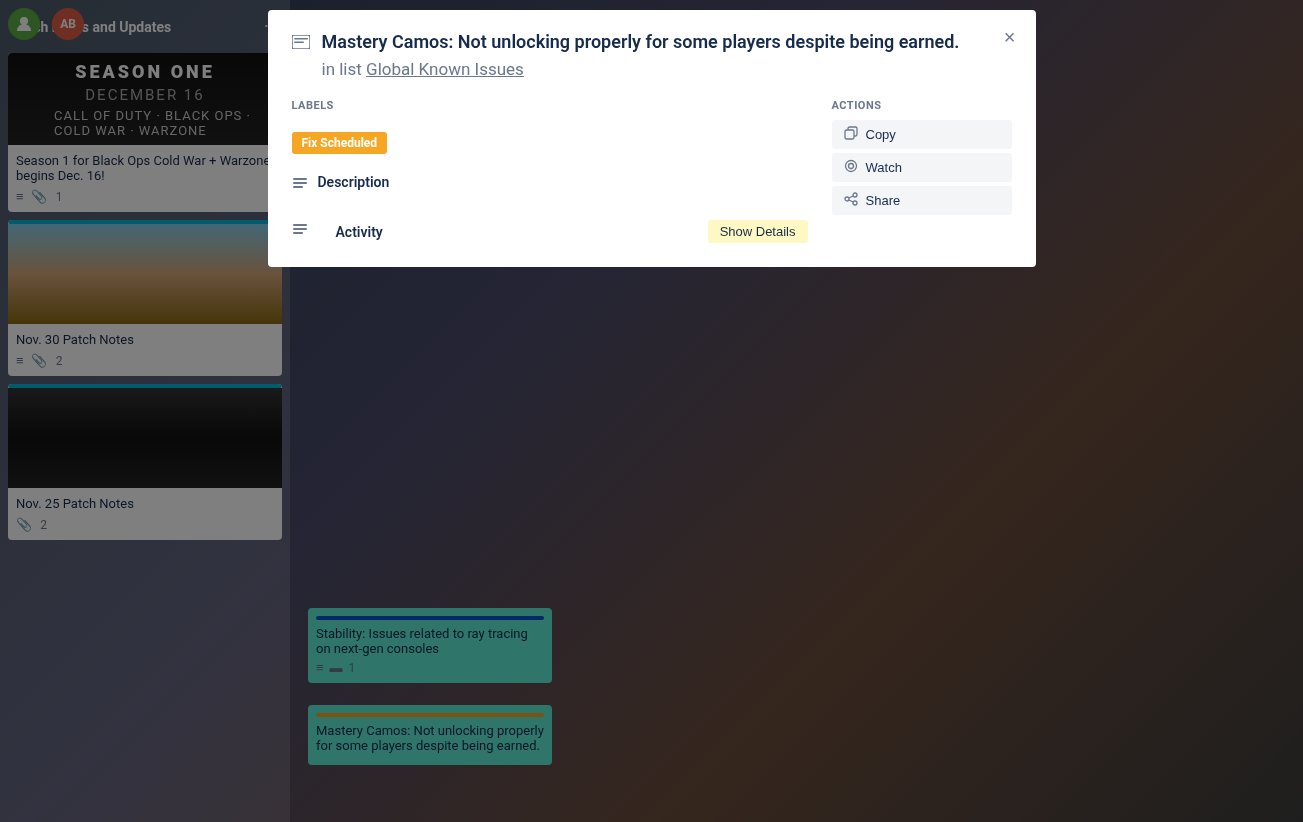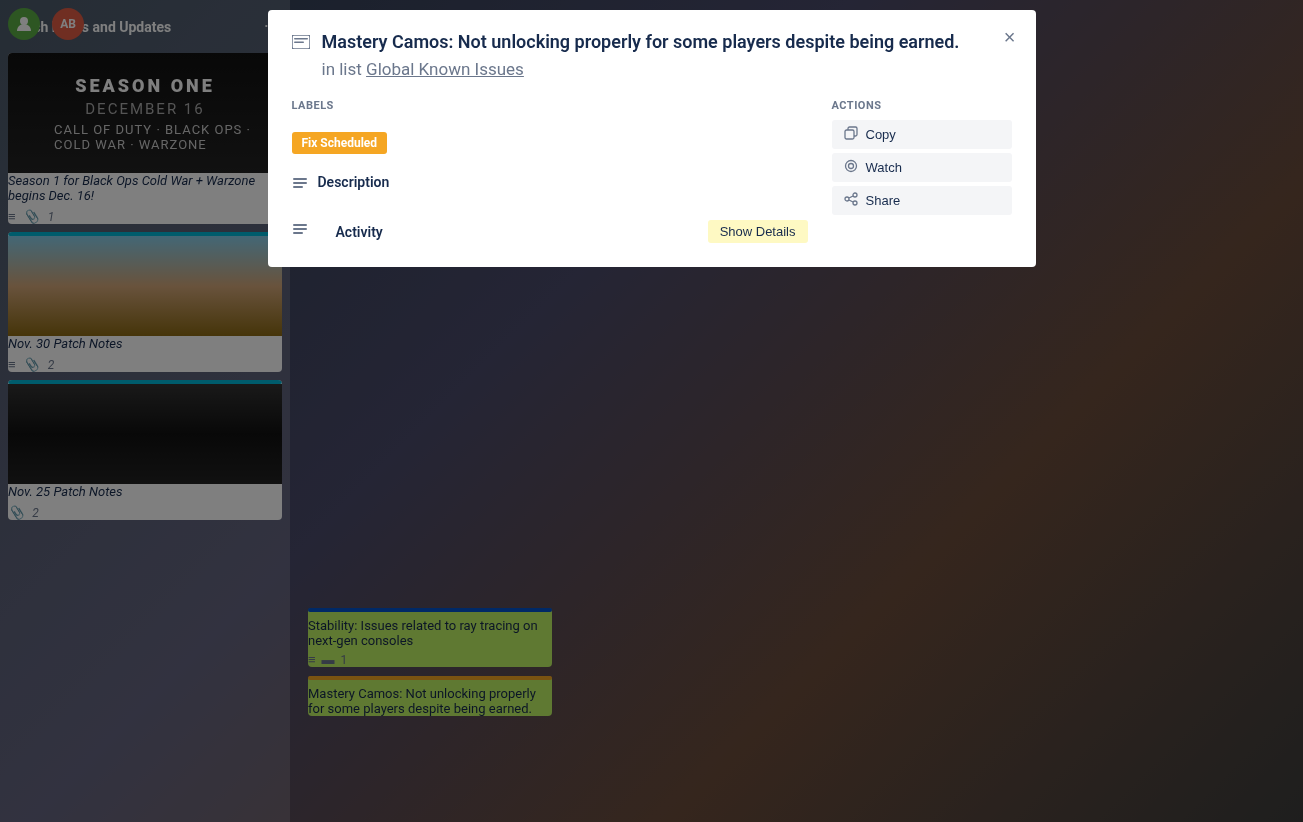--- a/index.html
+++ b/index.html
@@ -54,21 +54,21 @@
 
     .card {
       background: #fff;
       border-radius: 4px;
       margin-bottom: 8px;
       overflow: hidden;
     }
 
     .card-img {
       width: 100%;
-      height: 120px;
+      height: 92px;
       background: #1a1a1a;
       display: flex;
       align-items: center;
       justify-content: center;
       overflow: hidden;
     }
 
     .card-img-season {
       background: linear-gradient(to bottom, #111, #222);
       display: flex;
@@ -101,21 +101,21 @@
 
     .card-img-desert {
       background: linear-gradient(to bottom, #87CEEB, #d2a679, #8B6914);
     }
 
     .card-img-action {
       background: linear-gradient(to bottom, #333, #111, #222);
     }
 
     .card-body {
-      font-style: italic;
+      padding: 8px;
     }
 
     .card-title {
       font-size: 13px;
       color: #172b4d;
       margin-bottom: 6px;
     }
 
     .card-meta {
       display: flex;
@@ -144,23 +144,24 @@
       position: absolute;
       left: 300px;
       top: 0;
       width: 260px;
       height: 822px;
       z-index: 1;
       padding: 8px;
     }
 
     .col2-card {
-      background: #bef264;
+      background: #5eead4;
       border-radius: 4px;
-      margin-bottom: 9px;
+      margin-bottom: 22px;
+      padding: 8px;
     }
 
     .col2-card-title {
       font-size: 13px;
       color: #172b4d;
       margin-bottom: 4px;
     }
 
     .col2-label-bar {
       height: 4px;

